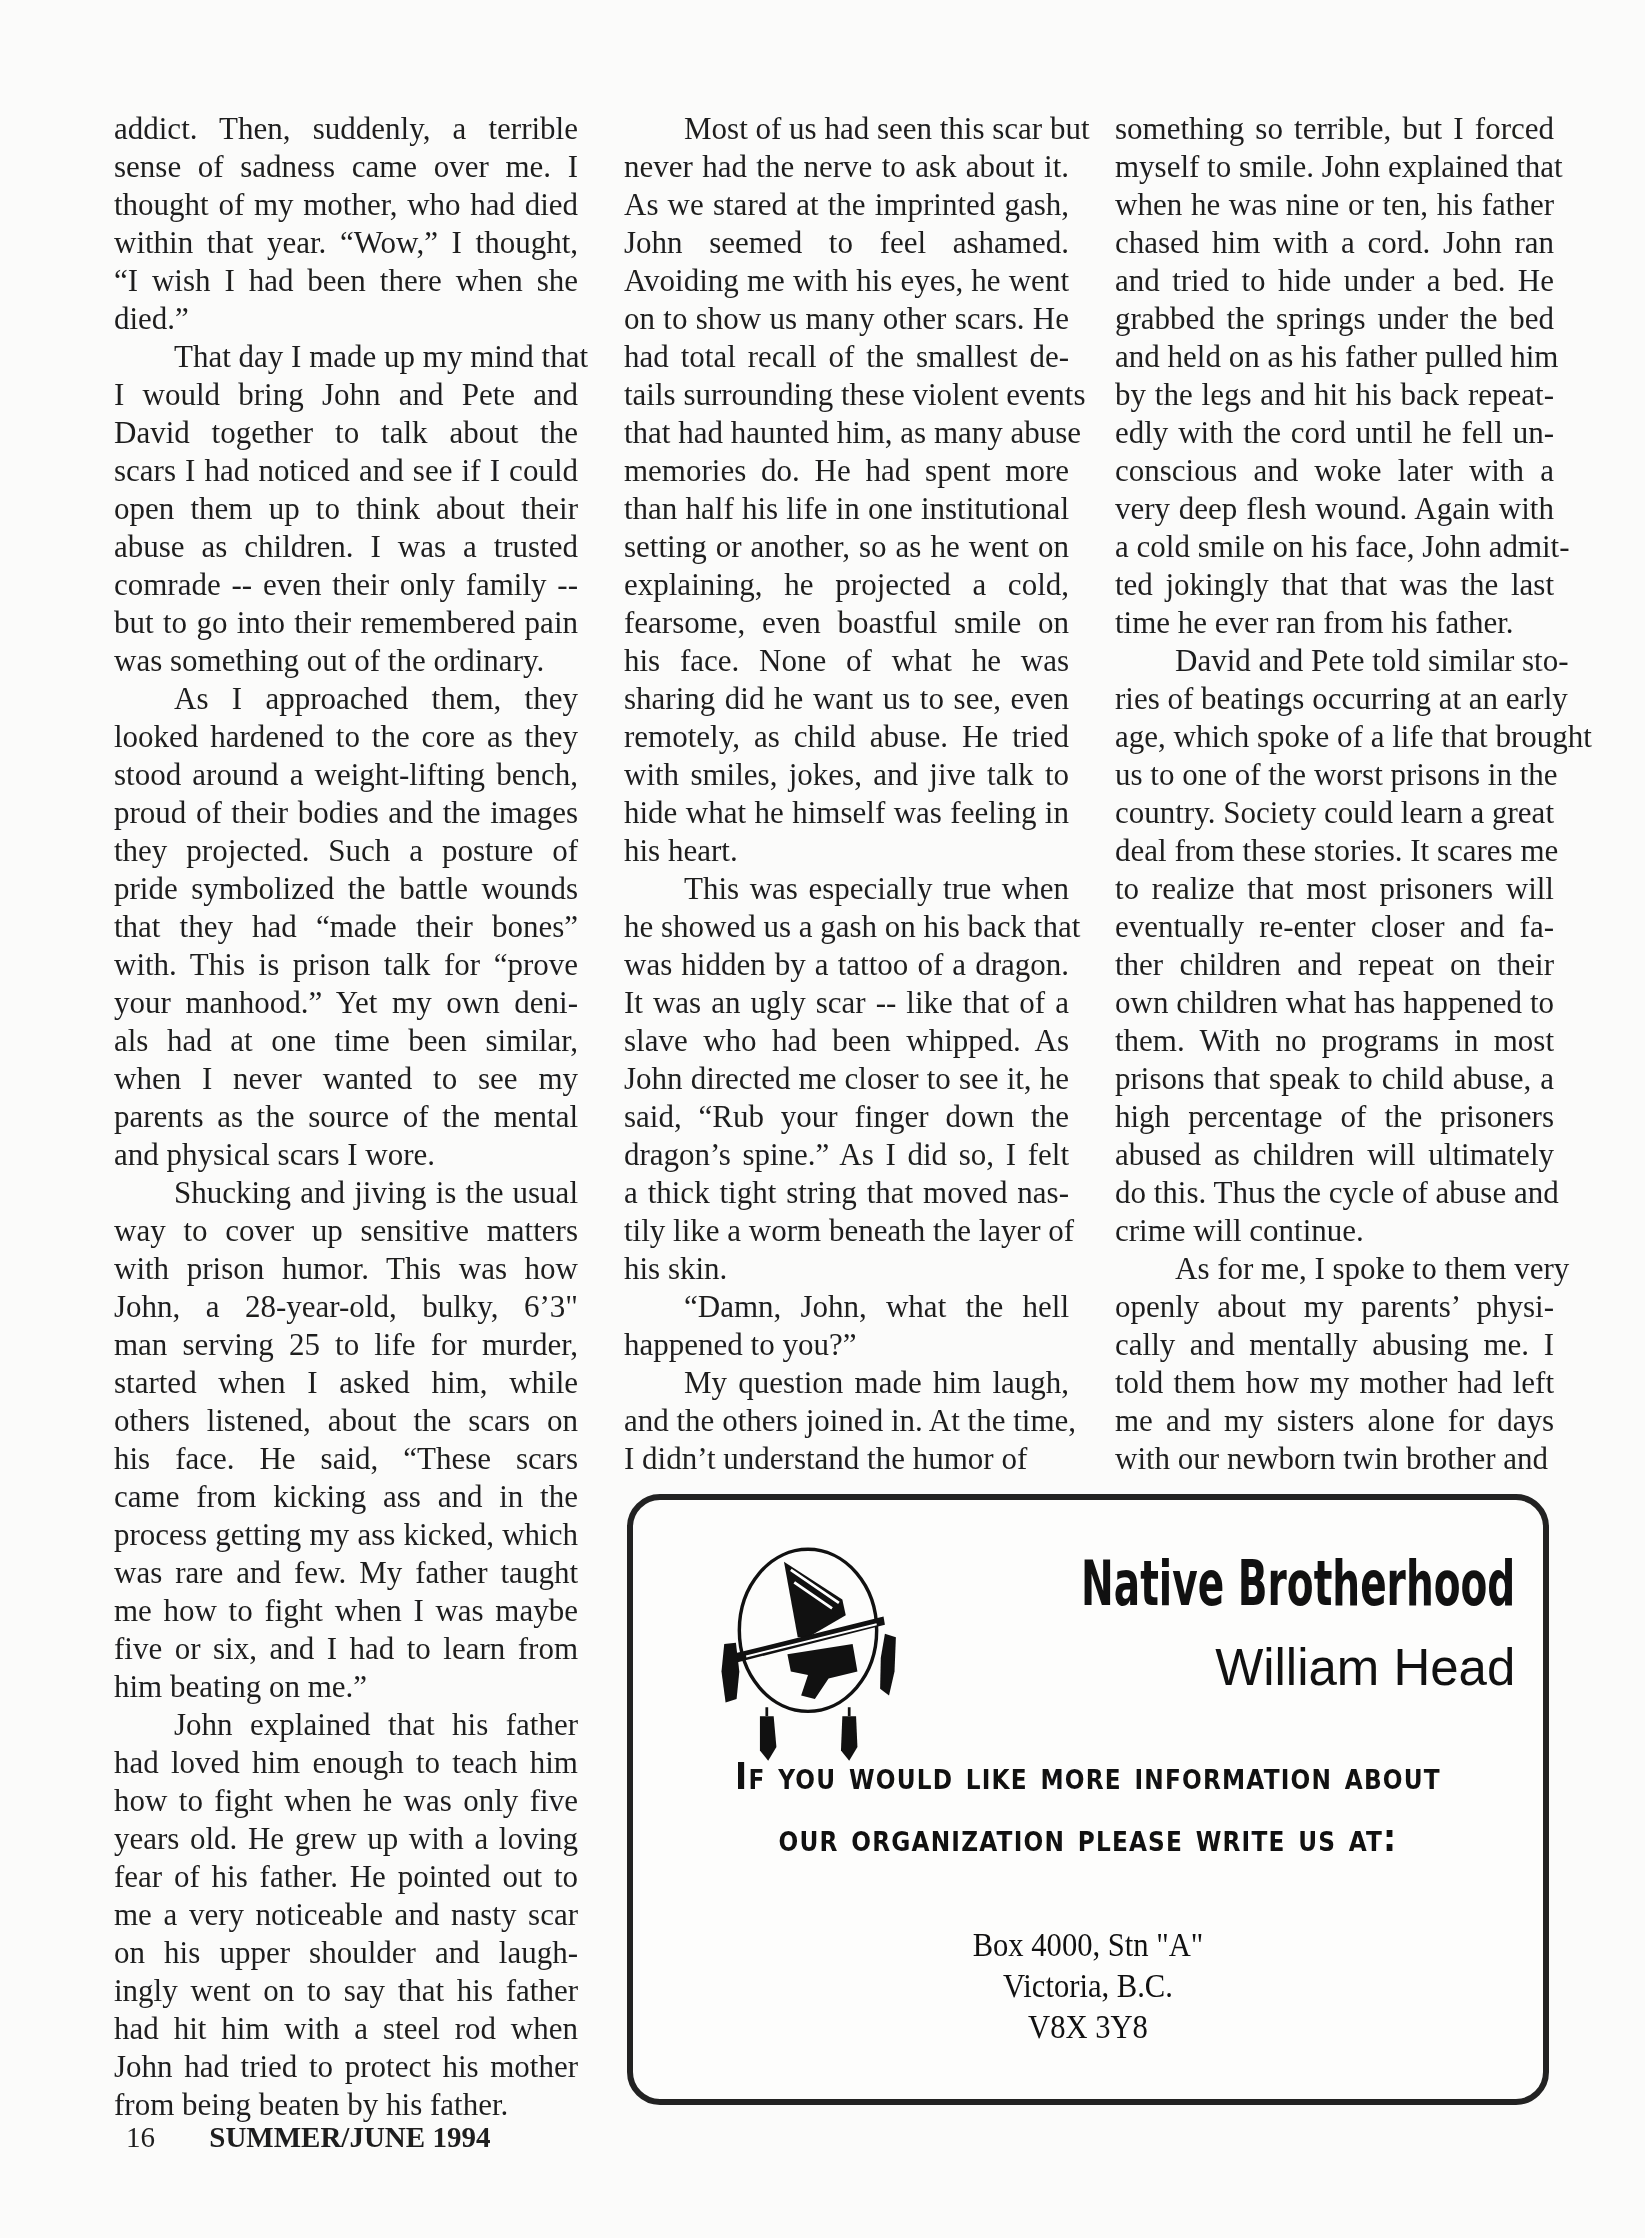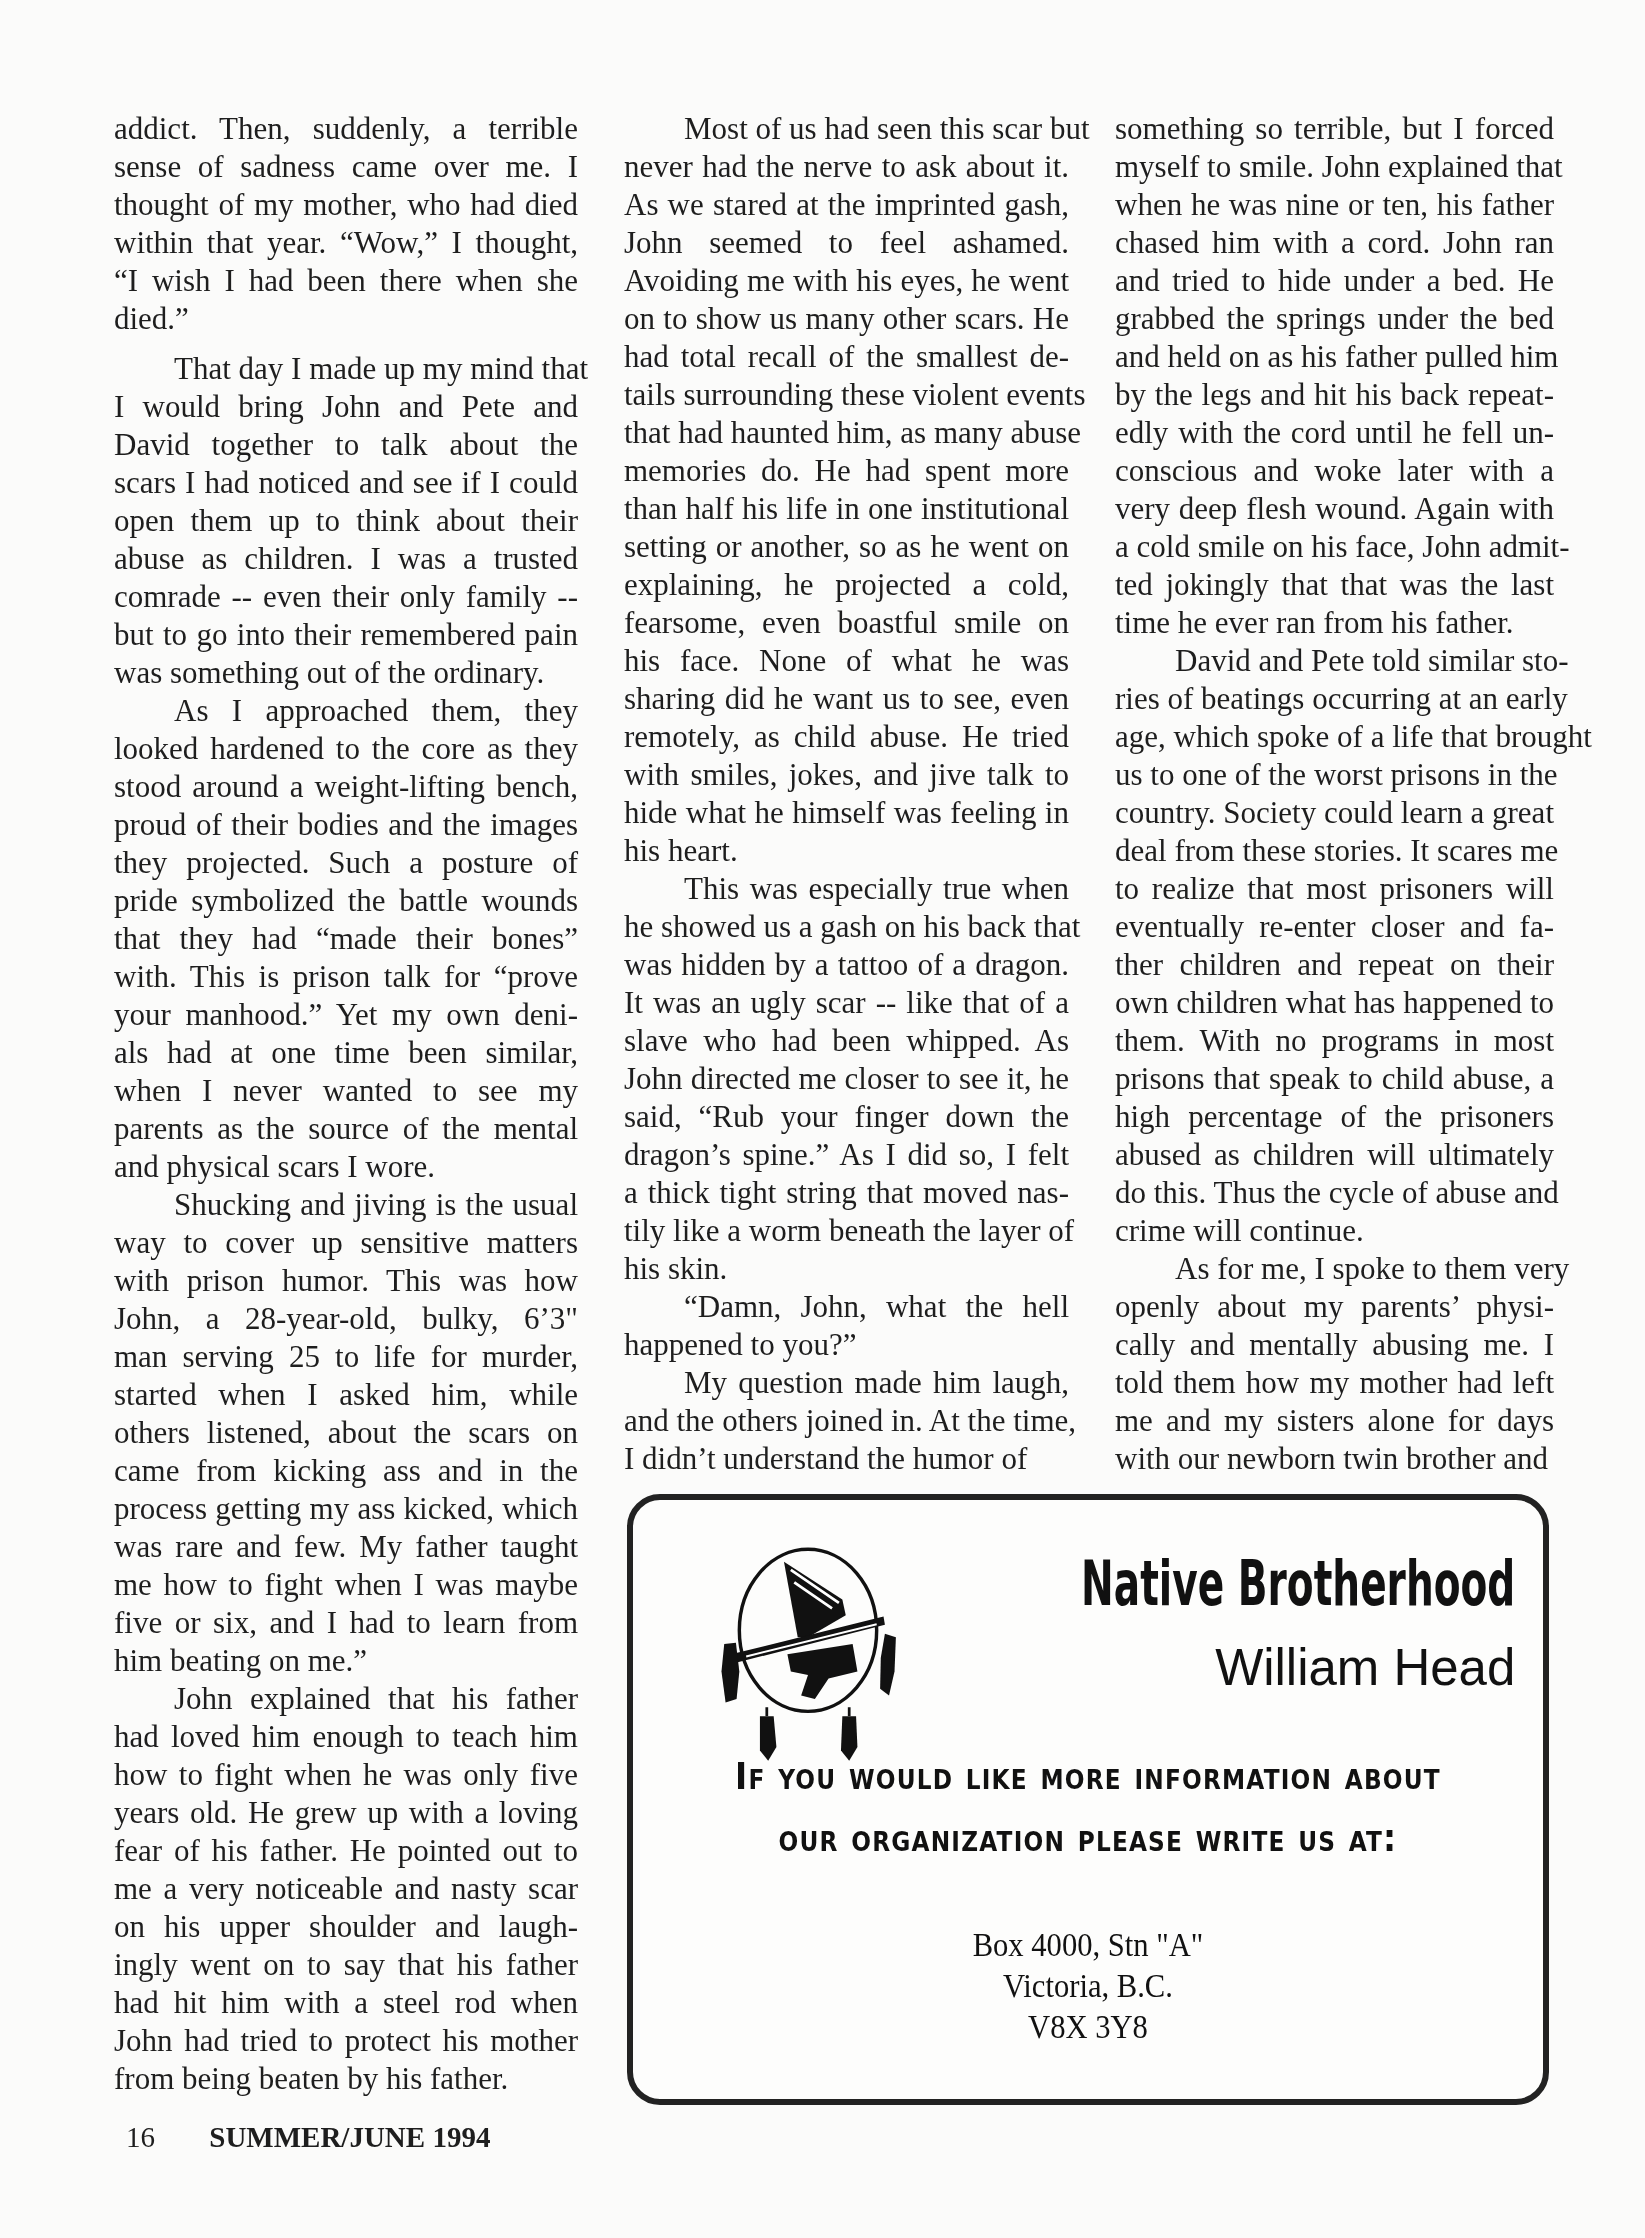--- a/index.html
+++ b/index.html
@@ -94,21 +94,21 @@
 <div id="col-left" class="col">
     <div>
       <span class="line">addict.  Then, suddenly, a terrible</span>
       <span class="line">sense of sadness came over me.  I</span>
       <span class="line">thought of my mother, who had died</span>
       <span class="line">within that year.  “Wow,” I thought,</span>
       <span class="line">“I wish I had been there when she</span>
       <span class="line last">died.”</span>
     </div>
     <div>
-      <span class="line" style="padding-left: 60px; margin-top: 12px;">That day I made up my mind that</span>
+      <span class="line" style="padding-left: 60px;">That day I made up my mind that</span>
       <span class="line">I would bring John and Pete and</span>
       <span class="line">David together to talk about the</span>
       <span class="line">scars I had noticed and see if I could</span>
       <span class="line">open them up to think about their</span>
       <span class="line">abuse as children.  I was a trusted</span>
       <span class="line">comrade -- even their only family --</span>
       <span class="line">but to go into their remembered pain</span>
       <span class="line last">was something out of the ordinary.</span>
     </div>
     <div>
@@ -127,20 +127,21 @@
       <span class="line last">and physical scars I wore.</span>
     </div>
     <div>
       <span class="line" style="padding-left: 60px; font-family: Liberation Serif, serif;">Shucking and jiving is the usual</span>
       <span class="line">way to cover up sensitive matters</span>
       <span class="line">with prison humor.  This was how</span>
       <span class="line">John, a 28-year-old, bulky, 6’3"</span>
       <span class="line">man serving 25 to life for murder,</span>
       <span class="line">started when I asked him, while</span>
       <span class="line">others listened, about the scars on</span>
+      <span class="line">his face.  He said, “These scars</span>
       <span class="line">came from kicking ass and in the</span>
       <span class="line">process getting my ass kicked, which</span>
       <span class="line">was rare and few.  My father taught</span>
       <span class="line">me how to fight when I was maybe</span>
       <span class="line">five or six, and I had to learn from</span>
       <span class="line last">him beating on me.”</span>
     </div>
     <div>
       <span class="line" style="padding-left: 60px;">John explained that his father</span>
       <span class="line">had loved him enough to teach him</span>

